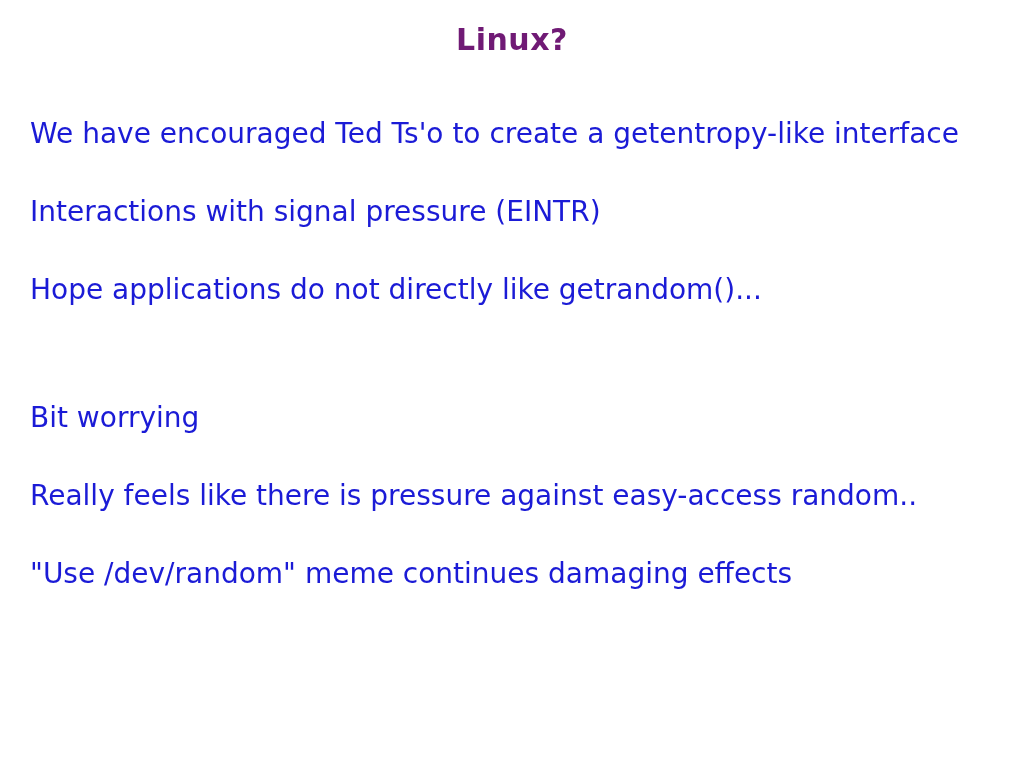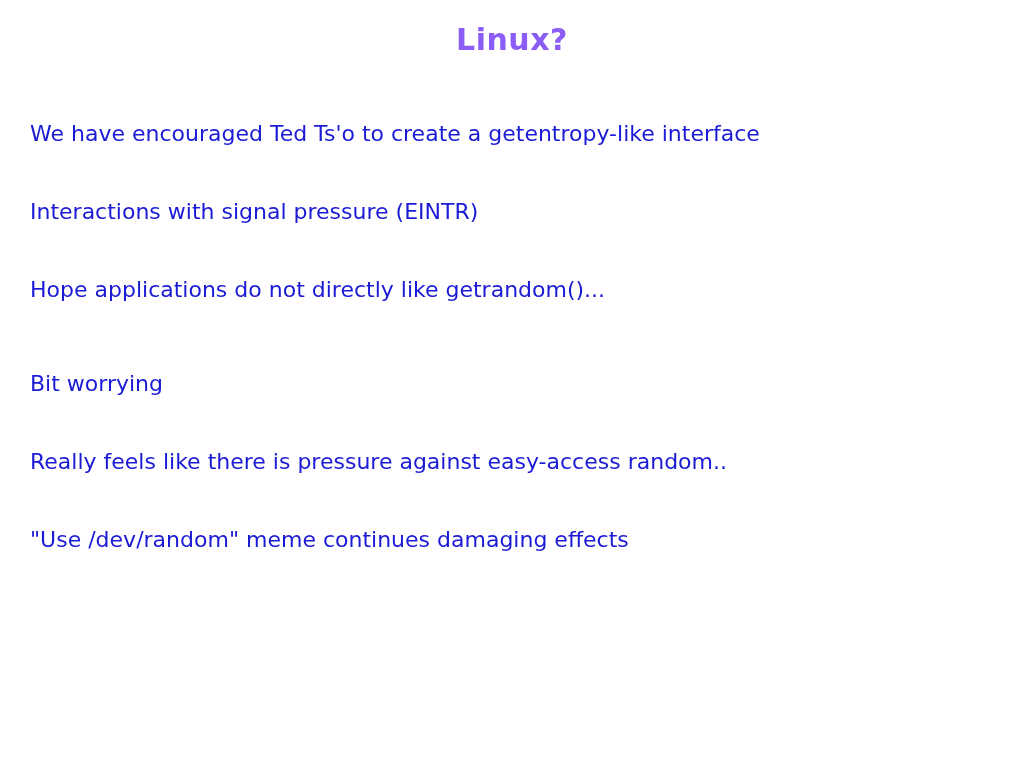--- a/index.html
+++ b/index.html
@@ -16,38 +16,38 @@
     height: 768px;
     box-sizing: border-box;
     padding-top: 22px;
     background: #ffffff;
   }
   .slide-title {
     text-align: center;
     font-size: 30px;
     line-height: 36px;
     font-weight: bold;
-    color: #8b5cf6;
+    color: #701a75;
     letter-spacing: 0.5px;
   }
   .slide-body {
     margin-top: 56px;
     padding-left: 30px;
     padding-right: 20px;
     max-width: 975px;
     color: #1b1bd6;
-    font-size: 22px;
+    font-size: 28px;
     line-height: 40px;
   }
   .para {
     margin: 0 0 38px 0;
     padding: 0;
   }
   .para.extra-gap {
-    margin-top: 54px;
+    margin-top: 88px;
   }
   .line {
     display: block;
     white-space: nowrap;
   }
 </style>
 </head>
 <body>
 
 <div class="slide">

